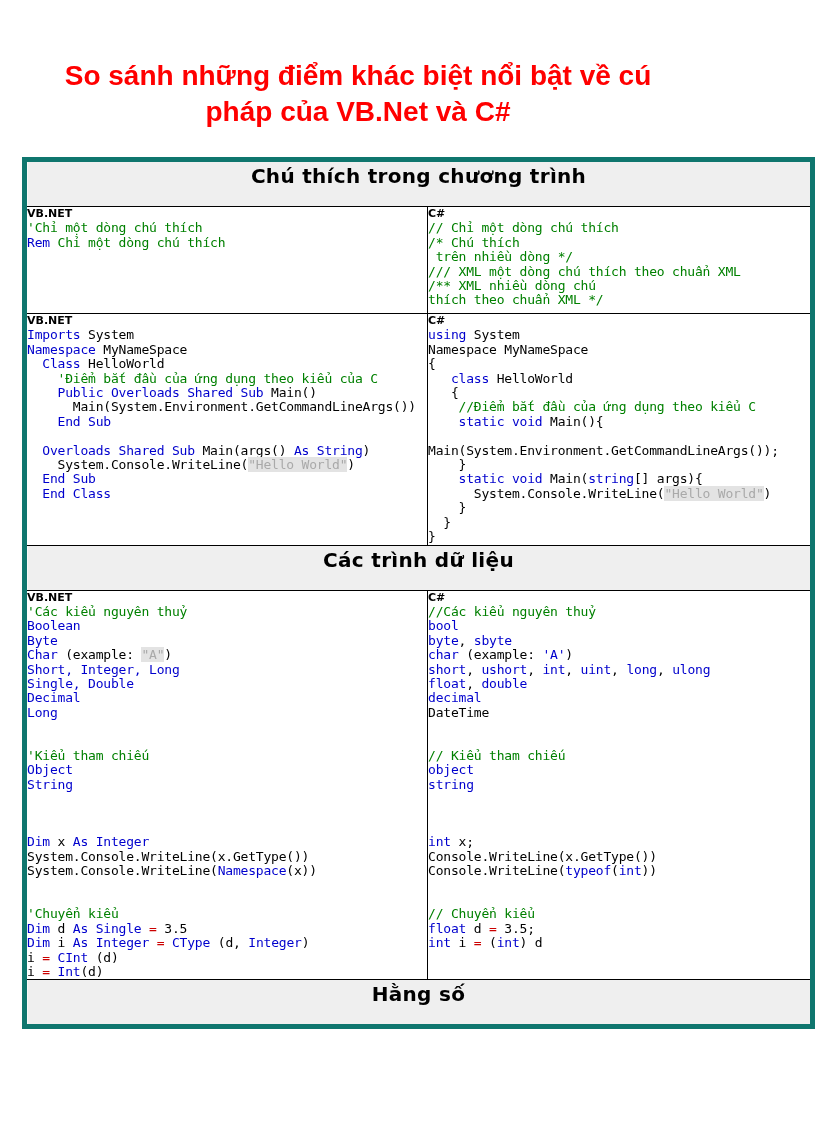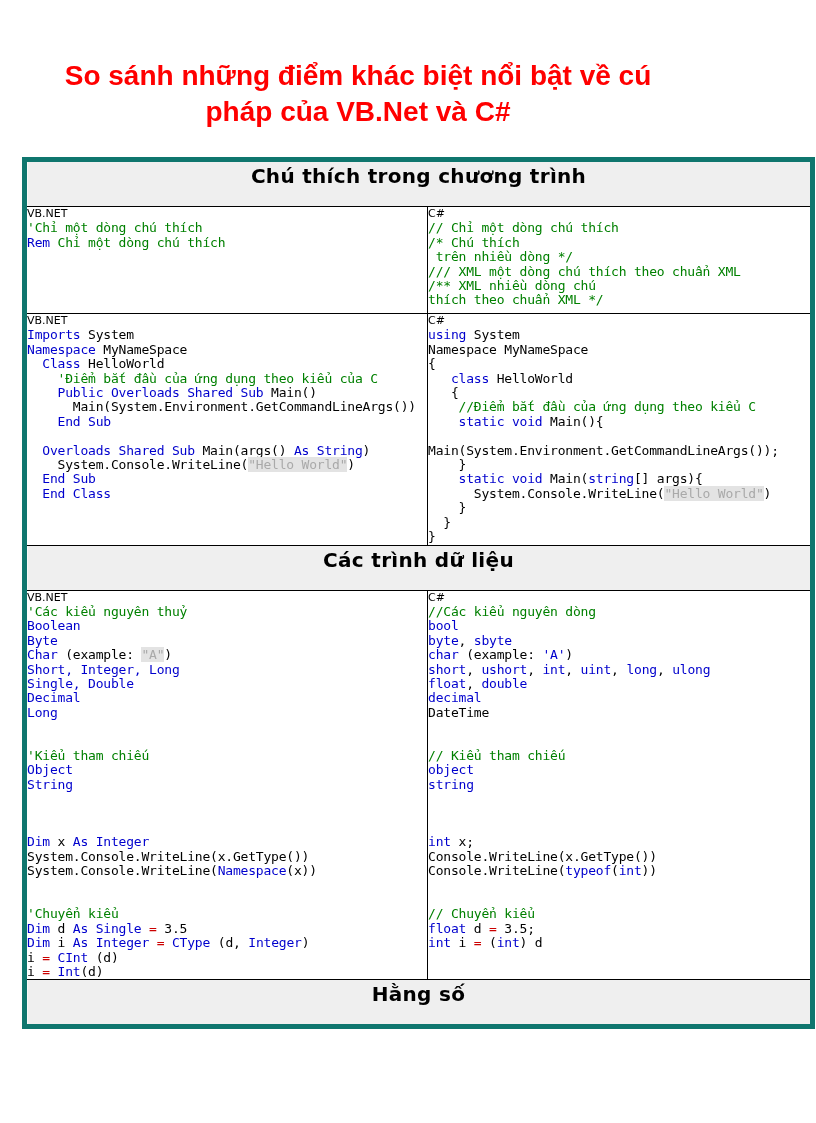--- a/index.html
+++ b/index.html
@@ -81,21 +81,21 @@
   }
 
   
   .code-cell {
     background: #ffffff;
     padding: 6px 5px 6px 6px;
   }
   .lang-label {
     font-family: "DejaVu Sans", sans-serif;
     font-size: 11px;
-    font-weight: normal;
+    font-weight: bold;
     color: #000000;
     line-height: 1.22;
     margin: 0 0 1px 0;
     display: block;
   }
   pre.code {
     font-family: "DejaVu Sans Mono", monospace;
     font-size: 13px;
     line-height: 14.4px;
     color: #000000;
@@ -217,21 +217,21 @@
 
 
 <span class="cmt">'Chuyển kiểu</span>
 <span class="kw">Dim</span> d <span class="kw">As Single</span> <span class="op">=</span> 3.5
 <span class="kw">Dim</span> i <span class="kw">As Integer</span> <span class="op">=</span> <span class="kw">CType</span> (d, <span class="kw">Integer</span>)
 i <span class="op">=</span> <span class="kw">CInt</span> (d)
 i <span class="op">=</span> <span class="kw">Int</span>(d)</pre>
         </td>
         <td class="code-cell">
           <span class="lang-label">C#</span>
-          <pre class="code"><span class="cmt">//Các kiểu nguyên dòng</span>
+          <pre class="code"><span class="cmt">//Các kiểu nguyên thuỷ</span>
 <span class="kw">bool</span>
 <span class="kw">byte</span>, <span class="kw">sbyte</span>
 <span class="kw">char</span> (example: <span class="kw">'A'</span>)
 <span class="kw">short</span>, <span class="kw">ushort</span>, <span class="kw">int</span>, <span class="kw">uint</span>, <span class="kw">long</span>, <span class="kw">ulong</span>
 <span class="kw">float</span>, <span class="kw">double</span>
 <span class="kw">decimal</span>
 DateTime
 
 
 <span class="cmt">// Kiểu tham chiếu</span>

